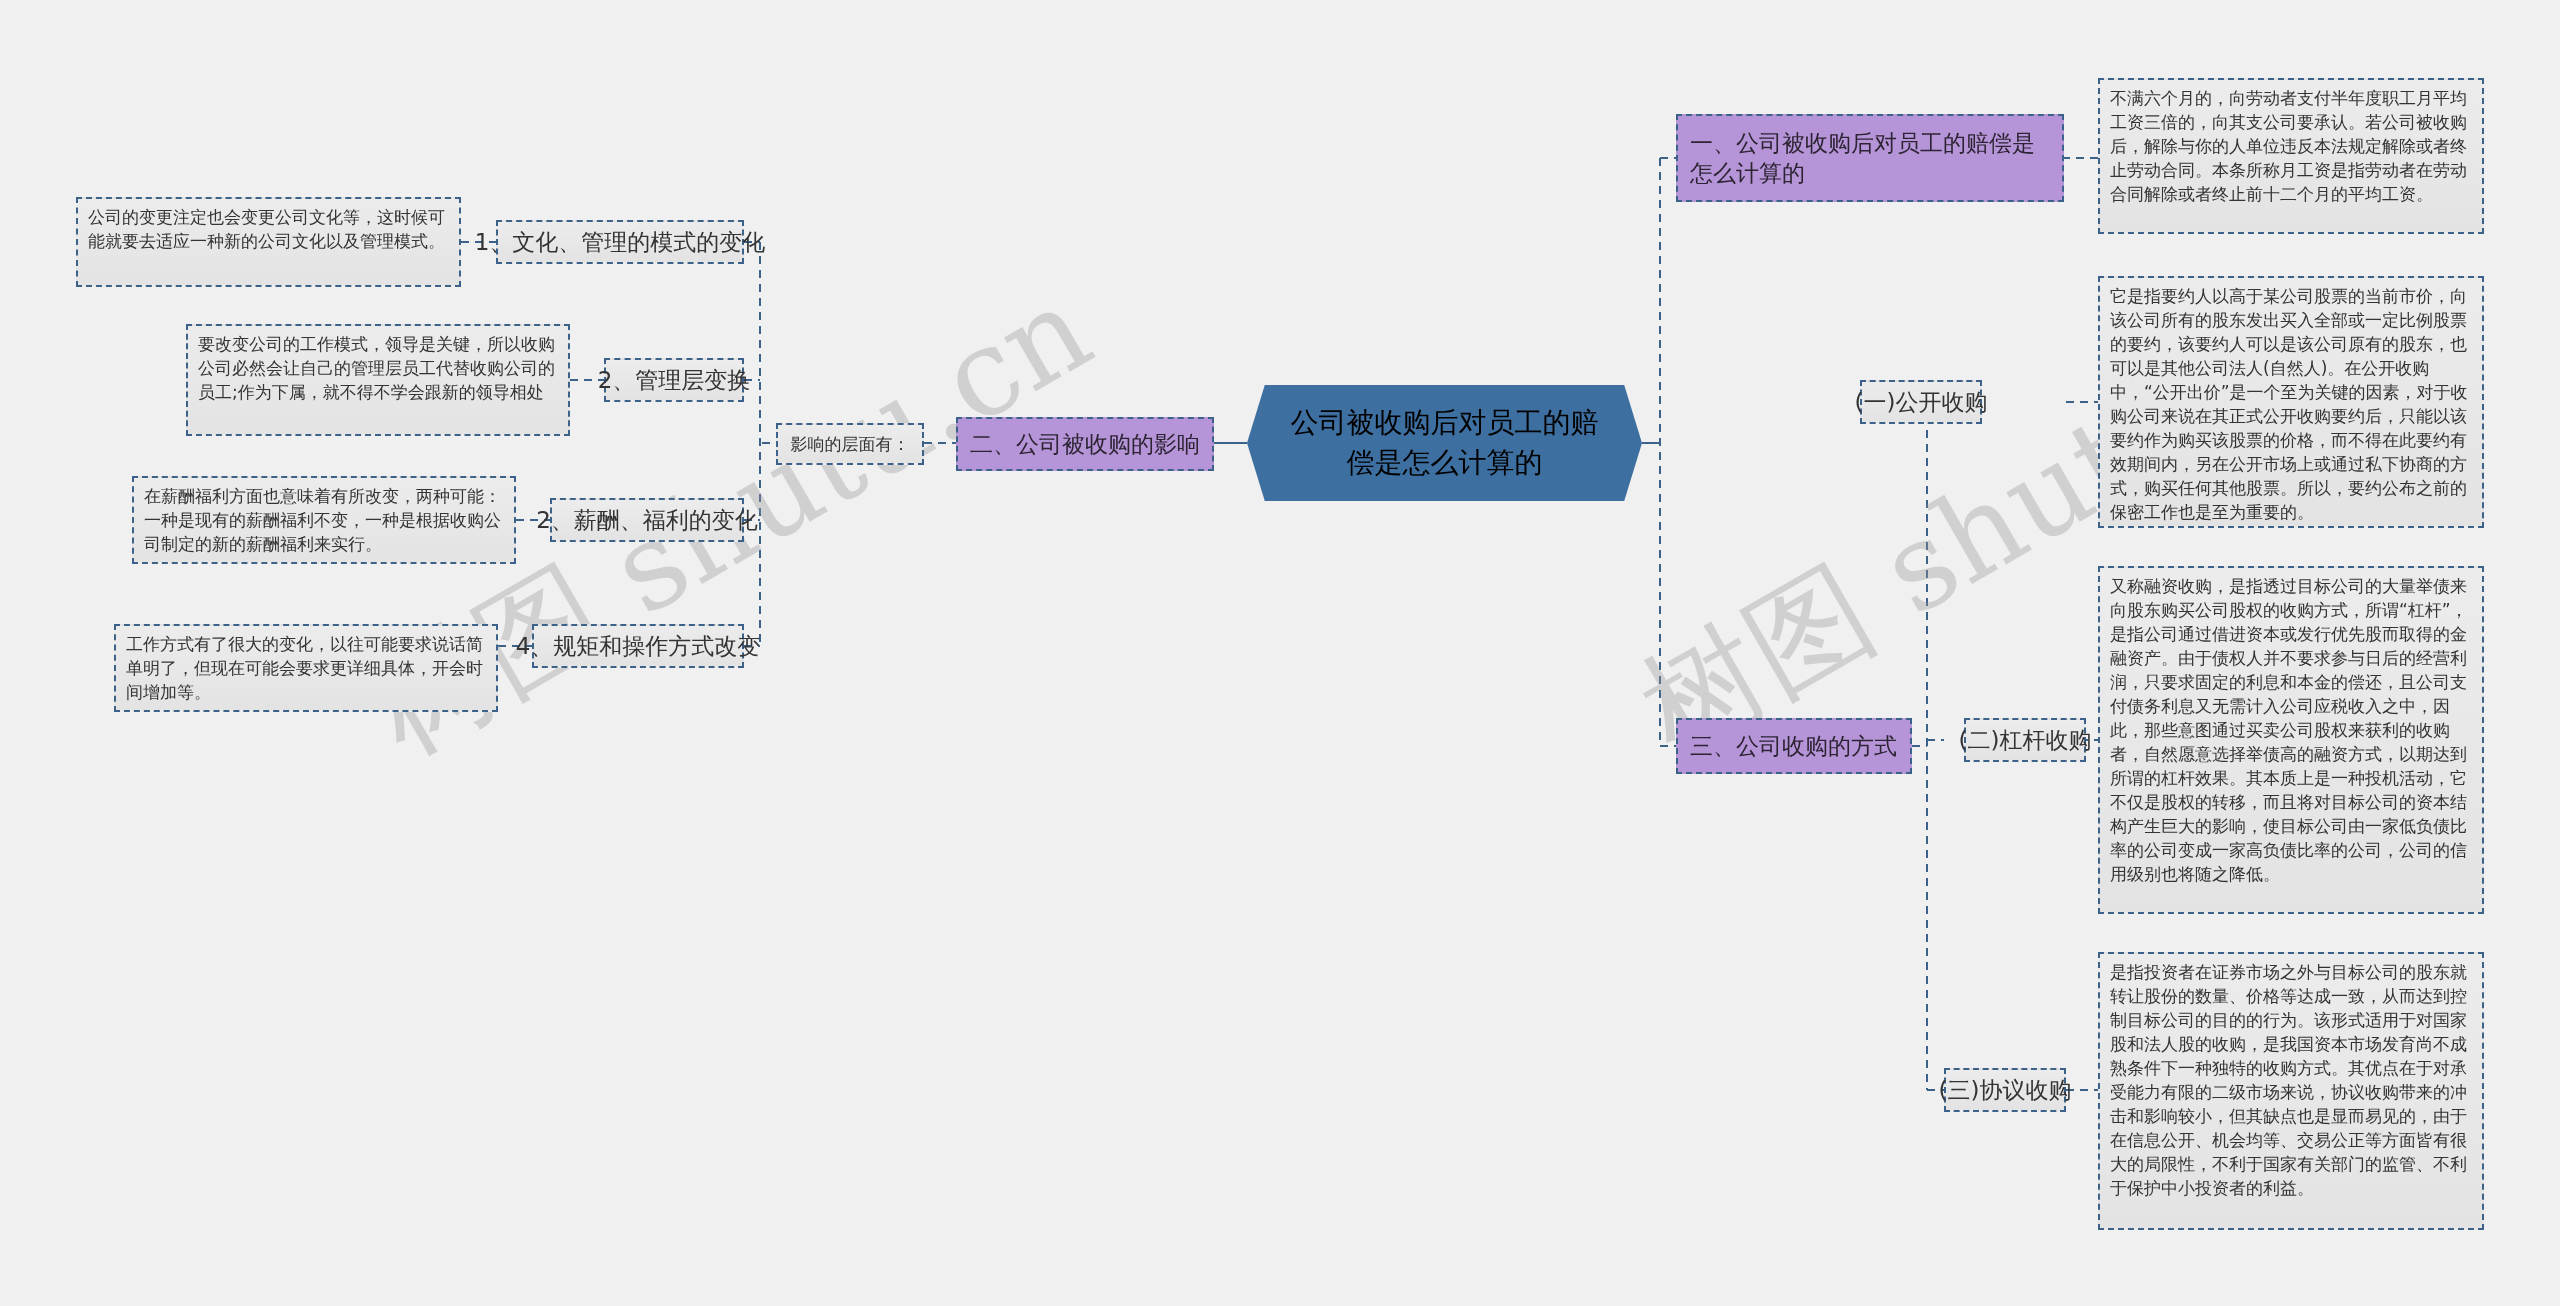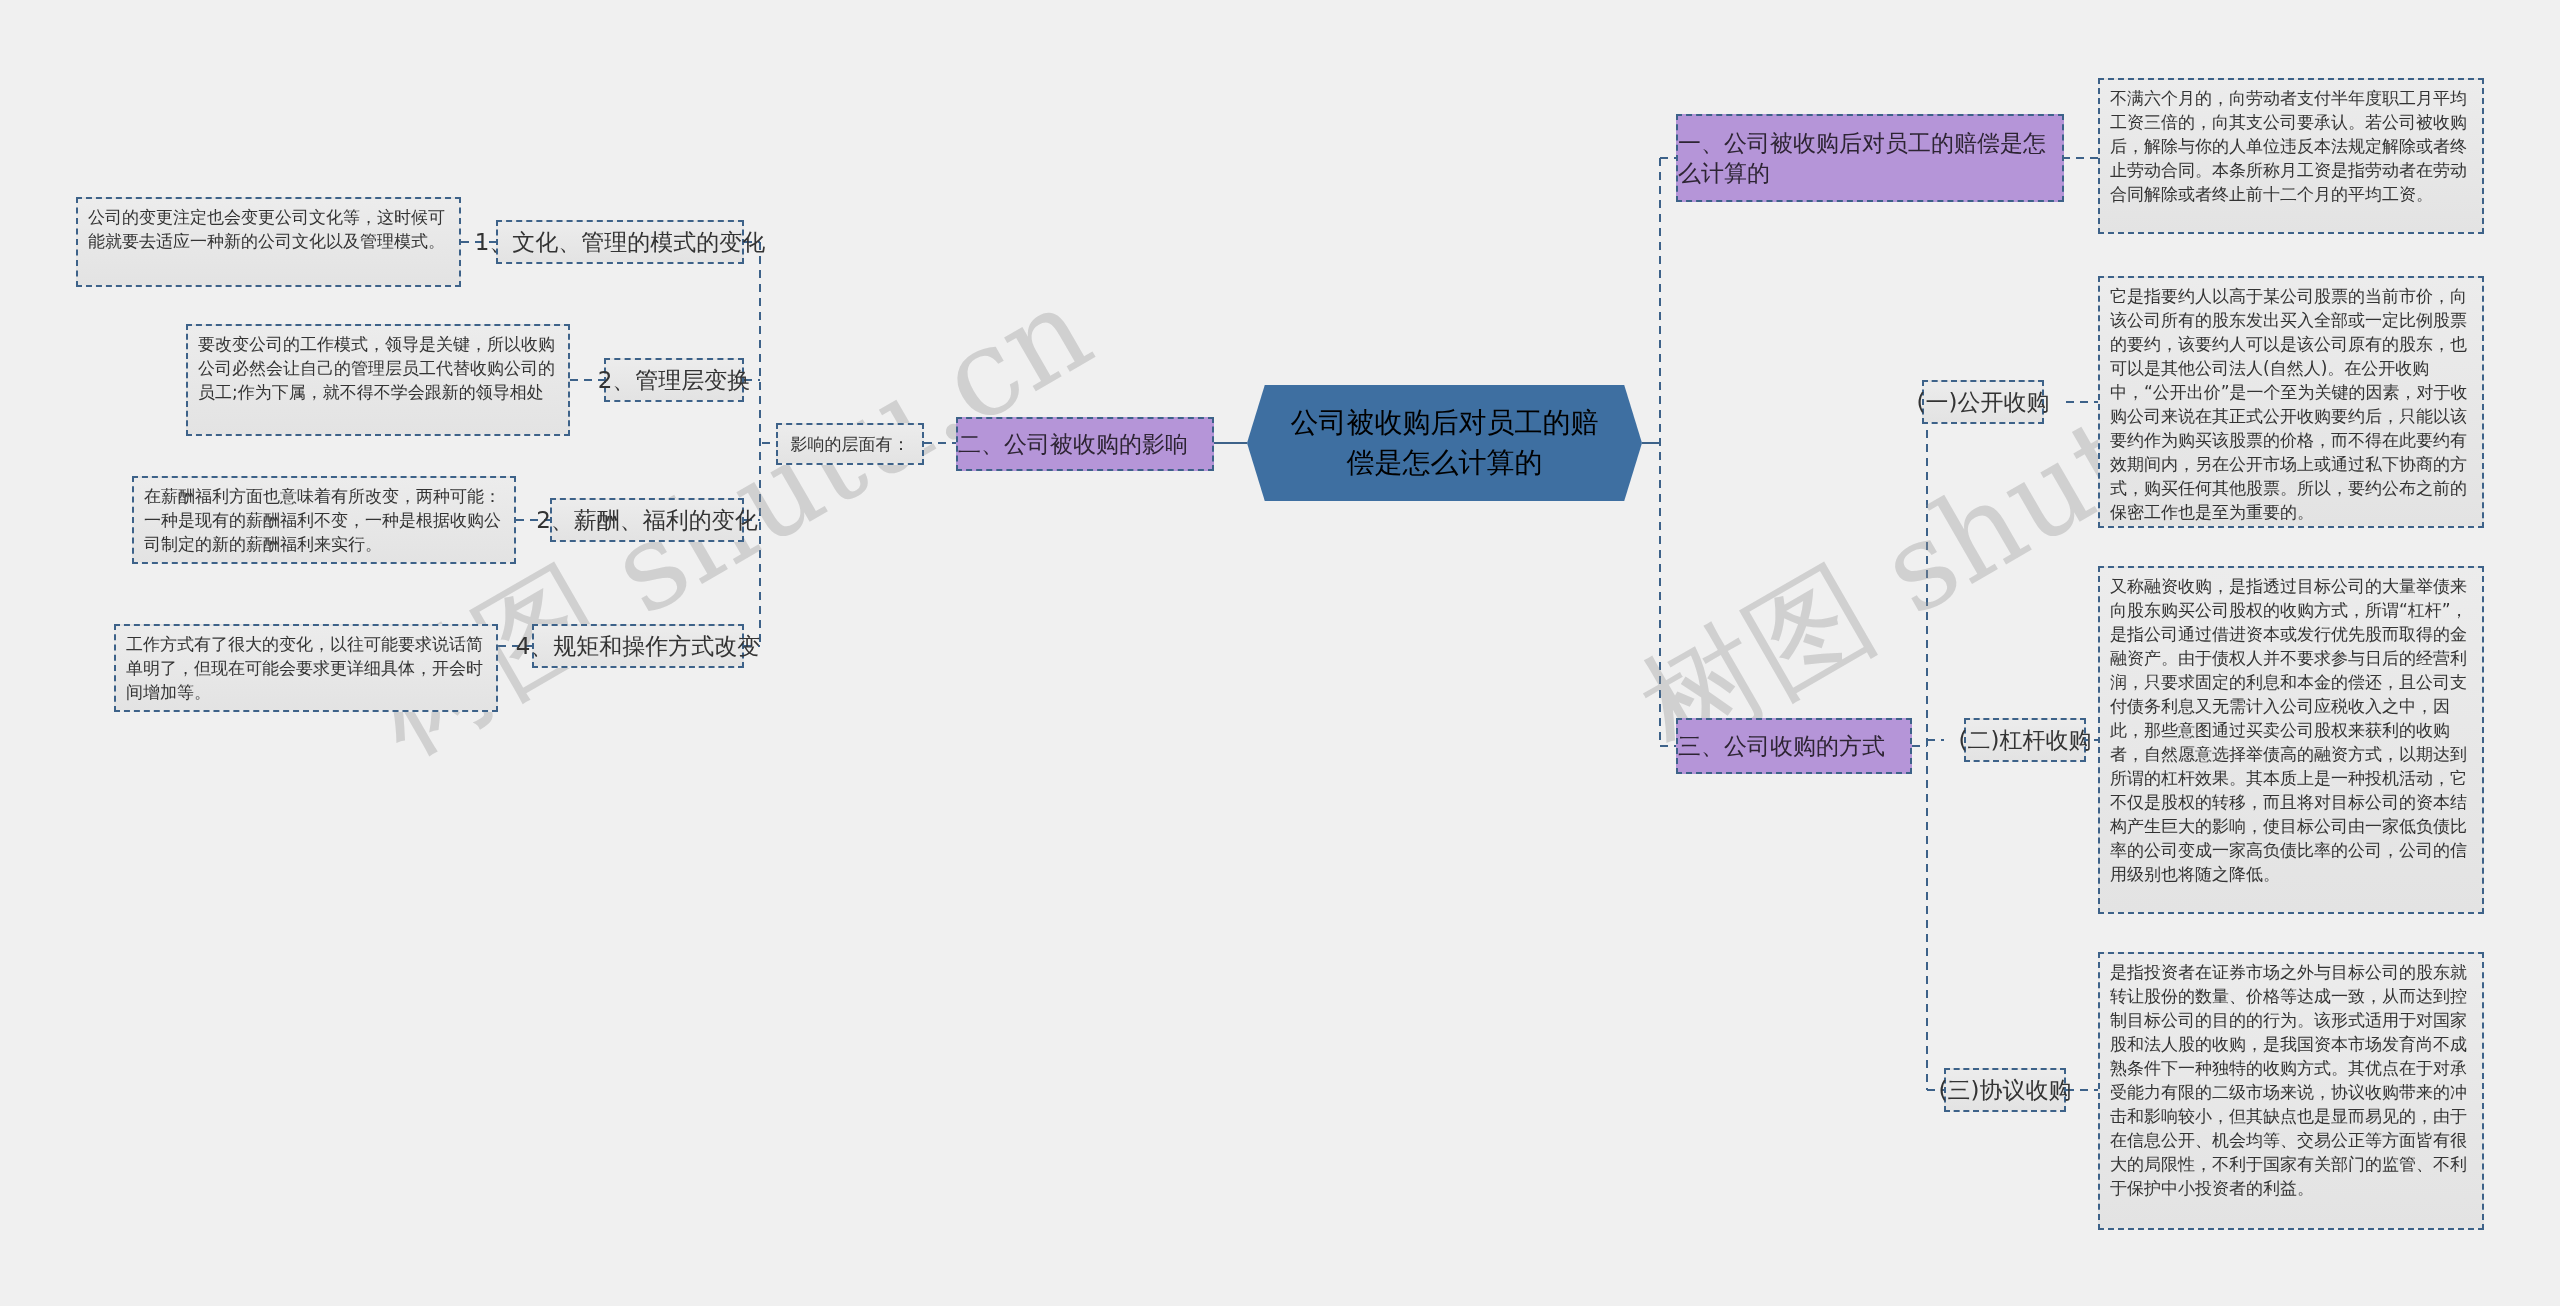--- a/index.html
+++ b/index.html
@@ -12,21 +12,21 @@
   .node {
     position:absolute; box-sizing:border-box;
     border:2px dashed #3d6289;
     background:linear-gradient(180deg,#ececec 0%,#e3e3e3 100%);
     font-size:17px; line-height:24px; color:#333;
     padding:8px 10px;
   }
   .node.small { font-size:23px; padding:0 10px; display:flex; align-items:center; justify-content:center; white-space:nowrap; }
   .node.purple {
     background:#b595d8; color:#2d2433; font-size:23px; line-height:30px;
-    display:flex; align-items:center; padding:0 0;
+    display:flex; align-items:center; padding:0 12px;
   }
   .root {
     position:absolute; left:1247px; top:385px; width:395px; height:116px;
     background:#3e6fa1; color:#000000;
     clip-path:polygon(4.5% 0,95.5% 0,100% 50%,95.5% 100%,4.5% 100%,0 50%);
     display:flex; align-items:center; justify-content:center; text-align:center;
     font-size:28px; line-height:40px; padding:0 30px; box-sizing:border-box;
   }
   svg.lines { position:absolute; left:0; top:0; }
   .wm {
@@ -90,21 +90,21 @@
   <span>一、公司被收购后对员工的赔偿是怎么计算的</span>
 </div>
 <div class="node" style="left:2098px;top:78px;width:386px;height:156px;padding:6px 10px;">
   <span>不满六个月的，向劳动者支付半年度职工月平均工资三倍的，向其支公司要承认。若公司被收购后，解除与你的人单位违反本法规定解除或者终止劳动合同。本条所称月工资是指劳动者在劳动合同解除或者终止前十二个月的平均工资。</span>
 </div>
 
 <div class="node purple" style="left:1676px;top:718px;width:236px;height:56px;">
   <span>三、公司收购的方式</span>
 </div>
 
-<div class="node small" style="left:1922px;top:380px;width:122px;height:44px;">
+<div class="node small" style="left:1860px;top:380px;width:122px;height:44px;">
   <span>(一)公开收购</span>
 </div>
 <div class="node" style="left:2098px;top:276px;width:386px;height:252px;padding:6px 10px;">
   <span>它是指要约人以高于某公司股票的当前市价，向该公司所有的股东发出买入全部或一定比例股票的要约，该要约人可以是该公司原有的股东，也可以是其他公司法人(自然人)。在公开收购中，“公开出价”是一个至为关键的因素，对于收购公司来说在其正式公开收购要约后，只能以该要约作为购买该股票的价格，而不得在此要约有效期间内，另在公开市场上或通过私下协商的方式，购买任何其他股票。所以，要约公布之前的保密工作也是至为重要的。</span>
 </div>
 
 <div class="node small" style="left:1964px;top:718px;width:122px;height:44px;">
   <span>(二)杠杆收购</span>
 </div>
 <div class="node" style="left:2098px;top:566px;width:386px;height:348px;padding:6px 10px;">

